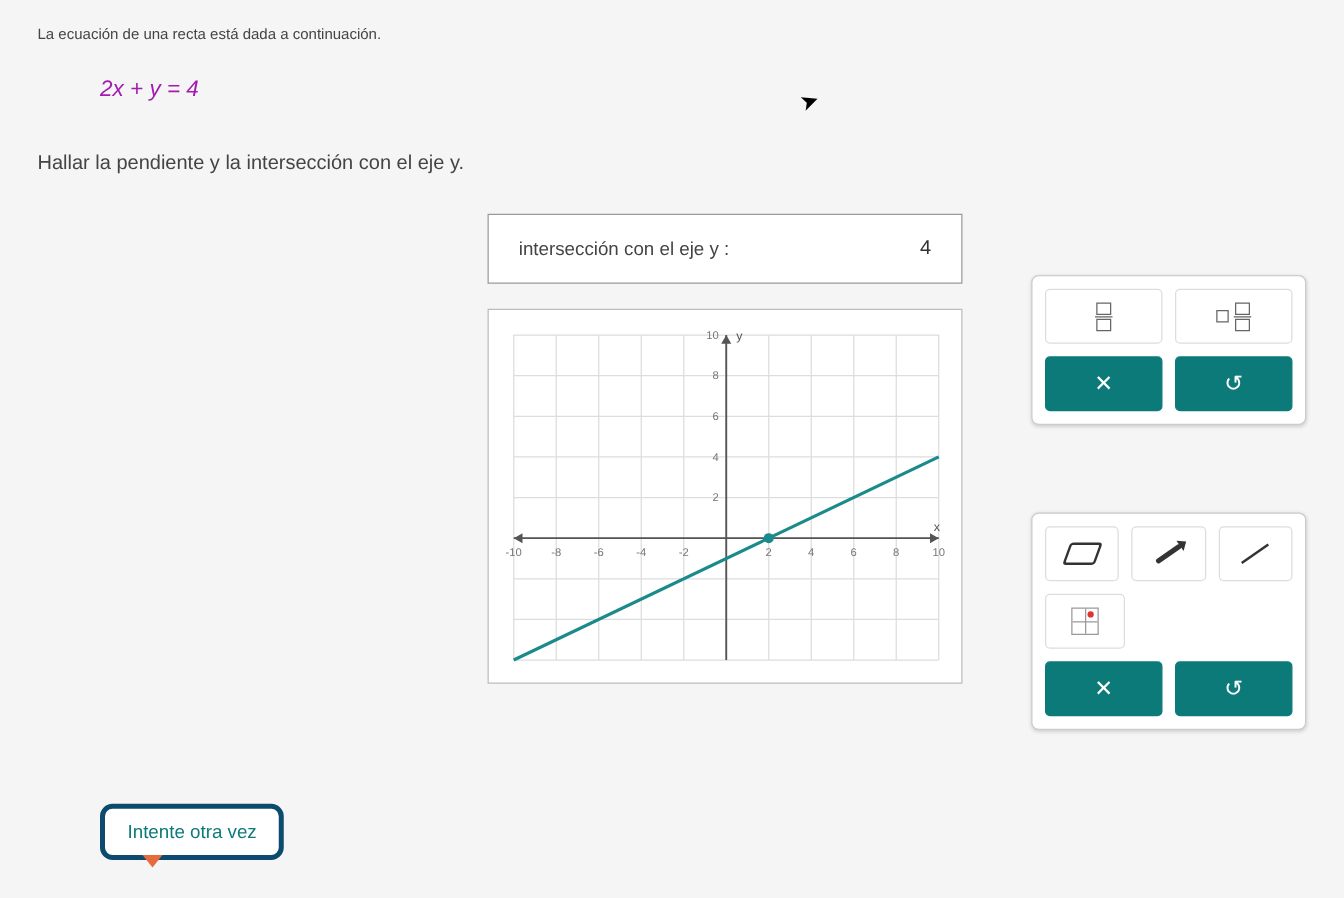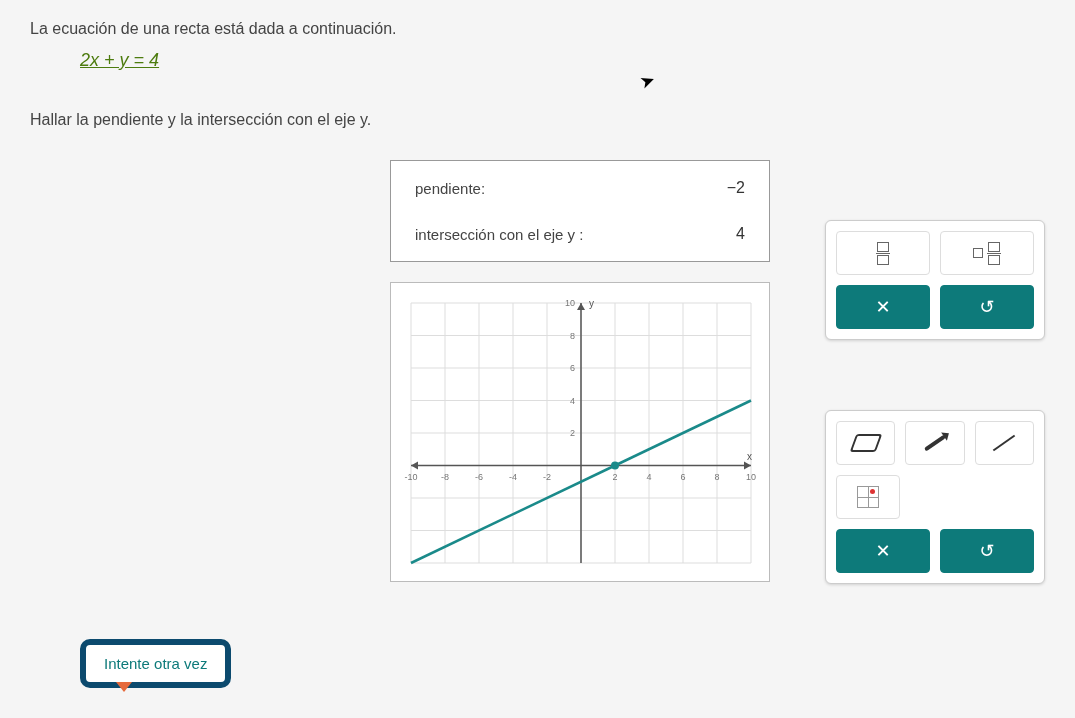--- a/index.html
+++ b/index.html
@@ -5,22 +5,22 @@
     * { box-sizing: border-box; margin: 0; padding: 0; }
     body {
       font-family: Verdana, Geneva, sans-serif;
       background: #f5f5f5;
       color: #333;
       width: 1075px;
       height: 718px;
       padding: 20px 30px;
       position: relative;
     }
-    .problem-text { font-size: 16px; color: #444; margin-bottom: 12px; }
-    .equation { font-size: 18px; font-style: italic; margin: 12px 0 16px 50px; color:#4d7c0f;text-decoration:underline; }
+    .problem-text { font-size: 12px; color: #444; margin-bottom: 27px; }
+    .equation { font-size: 18px; font-style: italic; margin: 12px 0 16px 50px; color:#a21caf; }
     .instructions { font-size: 16px; color: #444; line-height: 1.5; margin-bottom: 28px; margin-top: 37px; }
     .middle-col { margin-left: 360px; display:flex; flex-direction:column; gap:20px; }
     .answer-box {
       border: 1px solid #999;
       background: #fff;
       padding: 18px 24px;
       width: 380px;
       display: flex;
       flex-direction: column;
       gap: 28px;
@@ -65,21 +65,21 @@
       height:300px;
       position:relative;
     }
 
     .right-col { position:absolute; right:30px; top:220px; display:flex; flex-direction:column; gap:70px; }
 
     .retry-btn {
       position:absolute;
       left:80px;
       bottom:30px;
-      border:6px solid #0c4a6e;
+      border:4px solid #0c4a6e;
       color:#0d7a7a;
       background:#fff;
       border-radius:10px;
       padding:10px 18px;
       font-size:15px;
       cursor:pointer;
     }
     .retry-btn::after{
       content:"";
       position:absolute;
@@ -110,24 +110,20 @@
 <div class="problem-text">La ecuación de una recta está dada a continuación.</div>
 <div class="equation">2x + y = 4</div>
 <div class="instructions">
   <div>Hallar la pendiente y la intersección con el eje y.</div>
 </div>
 
 <span class="cursor-arrow">➤</span>
 
 <div class="middle-col">
   <div class="answer-box">
-    <div class="answer-row">
-      <span class="answer-label">pendiente:</span>
-      <span class="answer-val">−2</span>
-    </div>
     <div class="answer-row">
       <span class="answer-label">intersección con el eje y :</span>
       <span class="answer-val">4</span>
     </div>
   </div>
 
   <div class="graph-wrap">
     <svg id="graph-svg" width="380" height="300">
         <line x1="20" y1="280" x2="20" y2="20" stroke="#ddd" stroke-width="1"></line>
         <line x1="54" y1="280" x2="54" y2="20" stroke="#ddd" stroke-width="1"></line>

